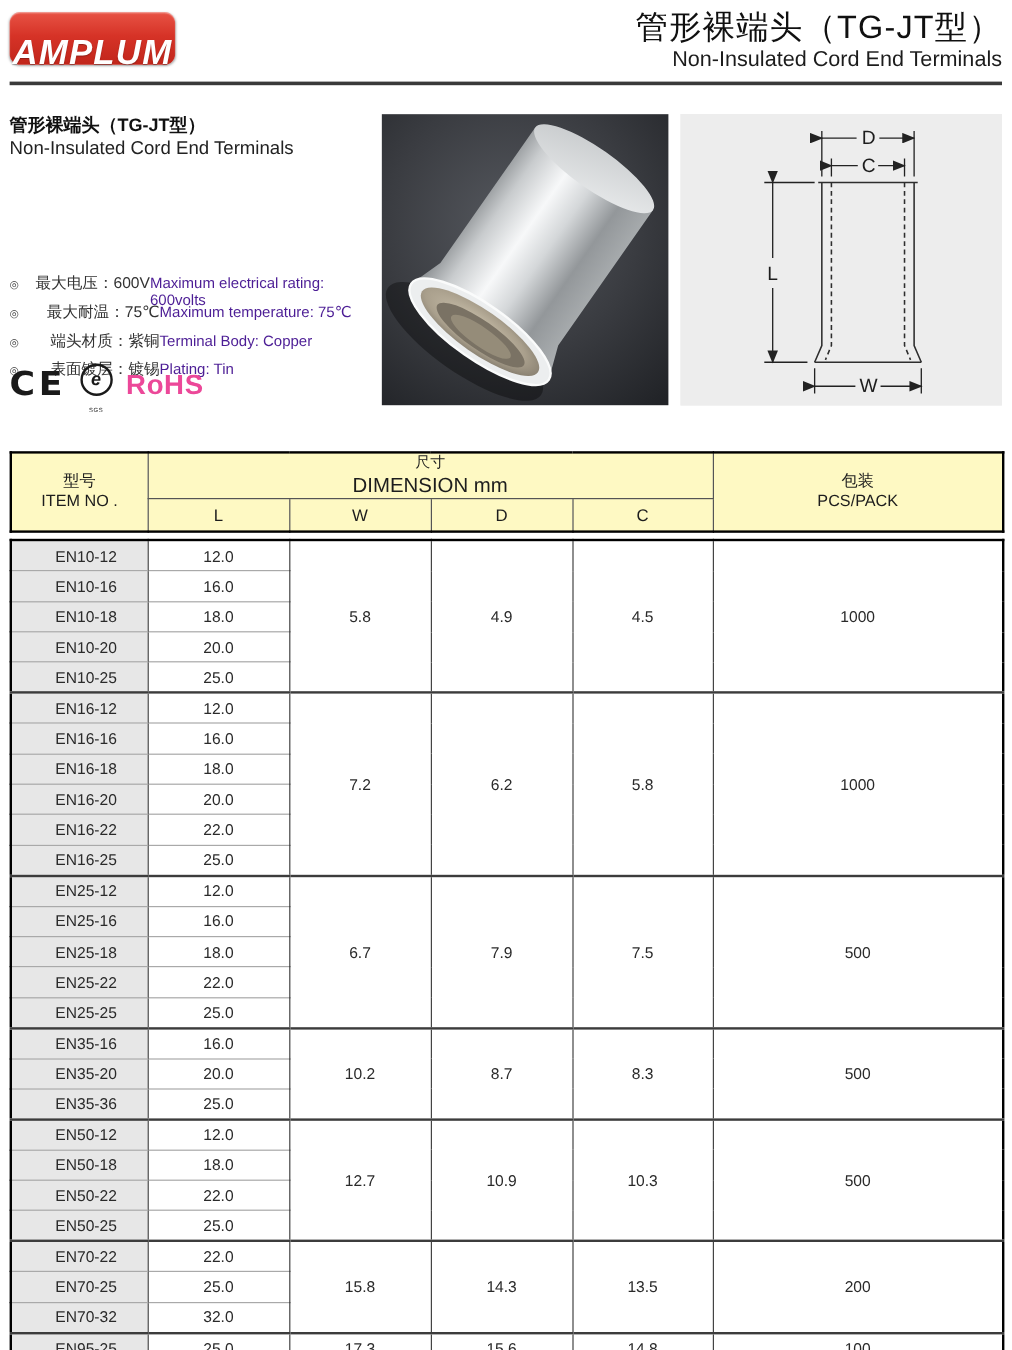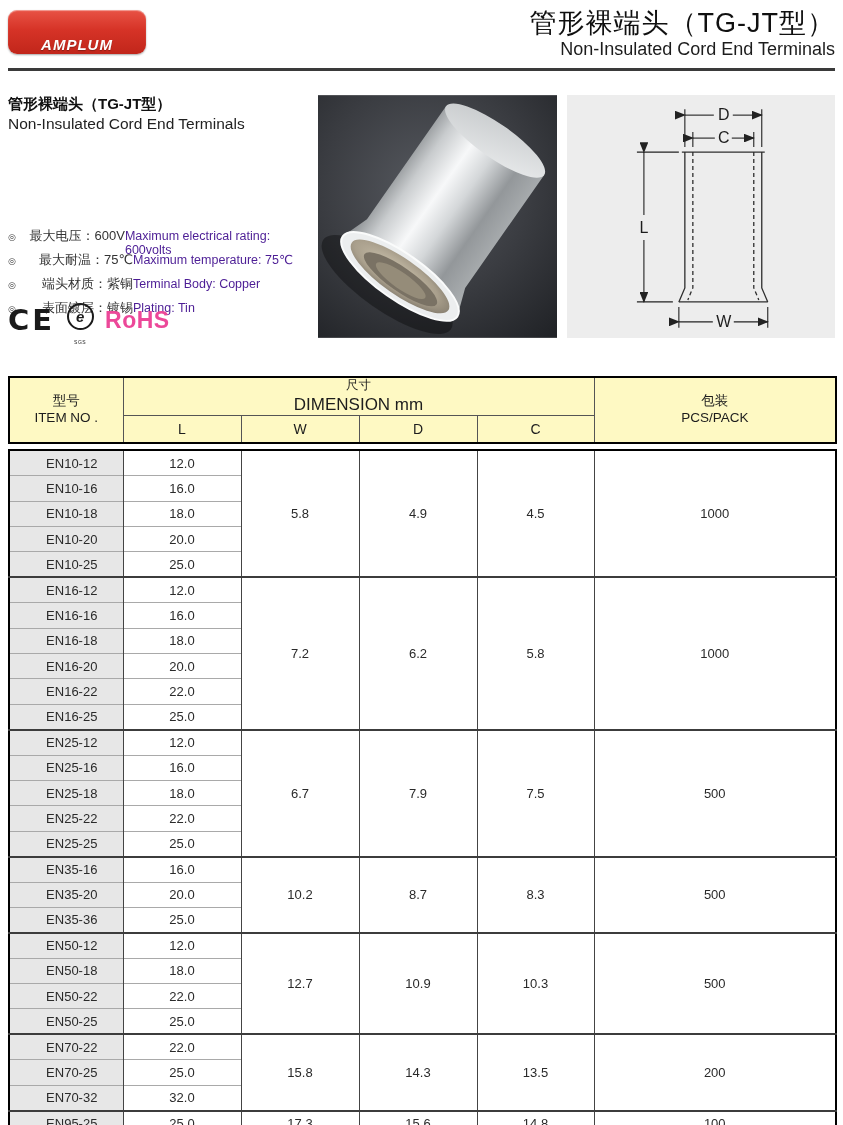--- a/index.html
+++ b/index.html
@@ -11,21 +11,21 @@
   }
   
   .top-banner { display:flex; justify-content:space-between; align-items:flex-start;
     border-bottom:3px solid #3a3a3a; padding-bottom:6px; height:63px; }
   .logo {
     margin-top:2px; width:138px; height:44px; border-radius:9px;
     background:linear-gradient(180deg,#e85345 0%, #d63327 45%, #c1261b 100%);
     box-shadow:inset 0 1px 1px rgba(255,255,255,.45), 0 1px 2px rgba(0,0,0,.35);
     display:flex; align-items:center; justify-content:center;
   }
-  .logo span { color:#fff; font-weight:bold; font-style:italic; font-size:15px;
+  .logo span { color:#fff; font-weight:bold; font-style:italic; font-size:29px;
     letter-spacing:1px; text-shadow:0 1px 1px rgba(0,0,0,.3);margin-top:24px; }
   .banner-titles { text-align:right; line-height:1.15; }
   .banner-title-cn { font-size:27px; color:#101010; letter-spacing:1px; }
   .banner-title-en { font-size:18px; color:#1c1c1c; }
 
   
   .product-section { margin-top:24px; display:flex; gap:10px; height:243px; }
   .product-info { width:300px; position:relative; }
   .p-title-cn { font-size:15px; font-weight:bold; color:#111; }
   .p-title-en { font-size:15.5px; color:#222; margin-top:1px; }

